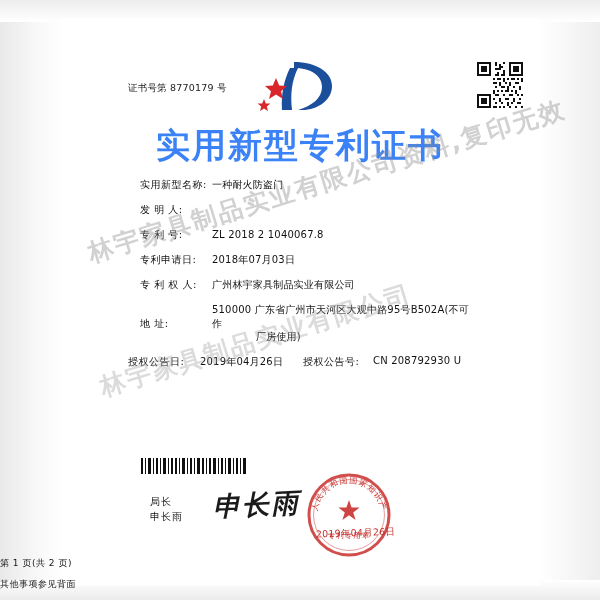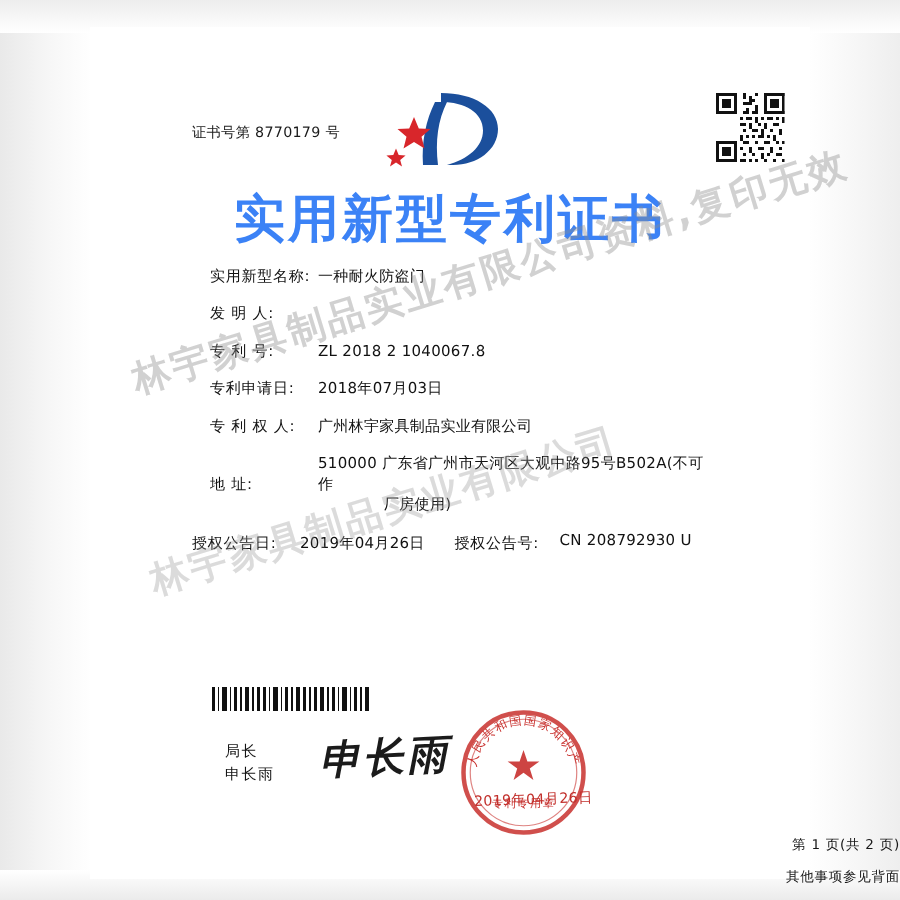--- a/index.html
+++ b/index.html
@@ -199,30 +199,30 @@
     color: #c2302c;
     letter-spacing: 0.2px;
     transform: rotate(-2deg);
   }
 
   
   .page-no {
     position: absolute;
     left: 0; right: 0;
     top: 557px;
-    text-align: right;
+    text-align: left;
     font-size: 9px;
     color: #161616;
     letter-spacing: 0.5px;
   }
   .footer-note {
     position: absolute;
     left: 0; right: 0;
     top: 578px;
-    text-align: right;
+    text-align: left;
     font-size: 9px;
     color: #141414;
     letter-spacing: 0.5px;
   }
 
   
   .watermark {
     position: absolute;
     left: 84px;
     top: 238px;

